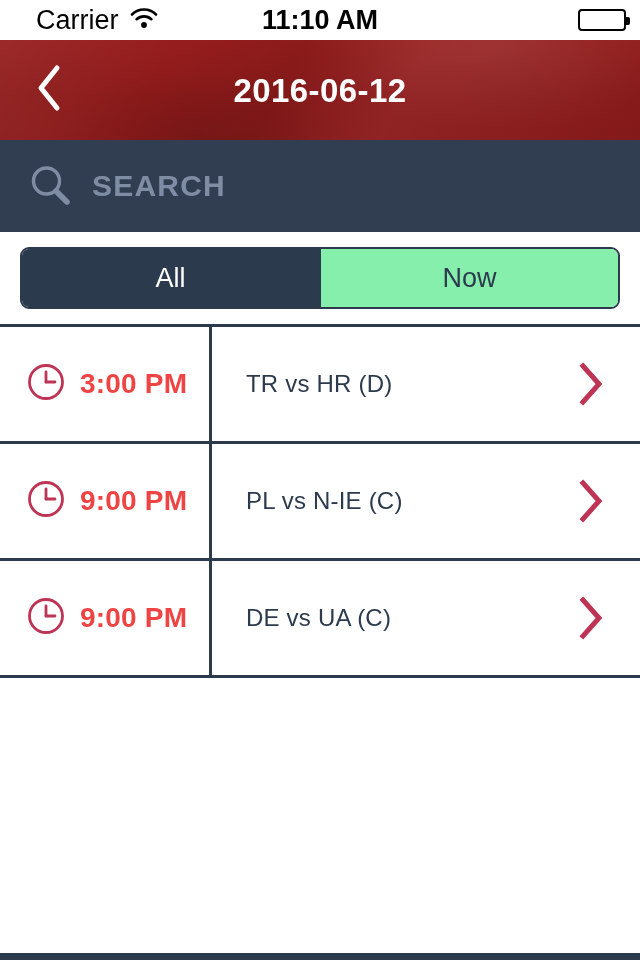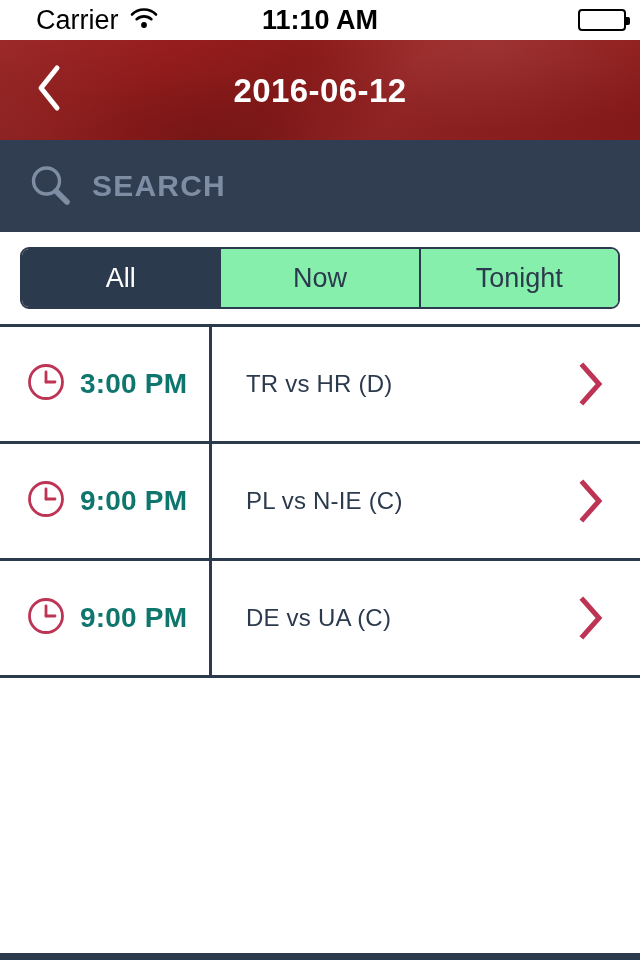--- a/index.html
+++ b/index.html
@@ -219,21 +219,21 @@
     display: flex;
     align-items: center;
     padding-left: 26px;
     box-sizing: border-box;
     border-right: 3px solid #2c3a4d;
   }
   .clock-ic { flex: 0 0 auto; display: block; }
   .time-label {
     font-size: 28px;
     font-weight: bold;
-    color: #0f766e;
+    color: #ef4444;
     margin-left: 14px;
     letter-spacing: 0.2px;
   }
   .row-main {
     flex: 1;
     display: flex;
     align-items: center;
     justify-content: space-between;
     padding: 0 30px 0 34px;
     box-sizing: border-box;
@@ -304,21 +304,20 @@
         <line x1="30" y1="30" x2="41" y2="41" stroke="#7e8da3" stroke-width="5.6" stroke-linecap="round"></line>
       </svg>
     </span>
     <input class="search-input" type="text" placeholder="SEARCH" style="">
   </div>
 
   <div class="seg-zone">
     <div class="segmented">
       <div class="seg-item active">All</div>
       <div class="seg-item">Now</div>
-      <div class="seg-item">Tonight</div>
     </div>
   </div>
 
   <div class="list">
 
     <div class="row">
       <div class="row-time">
         <span class="clock-ic">
           <svg width="40" height="40" viewBox="0 0 40 40">
             <circle cx="20" cy="20" r="16.5" fill="none" stroke="#be3455" stroke-width="2.8"></circle>

